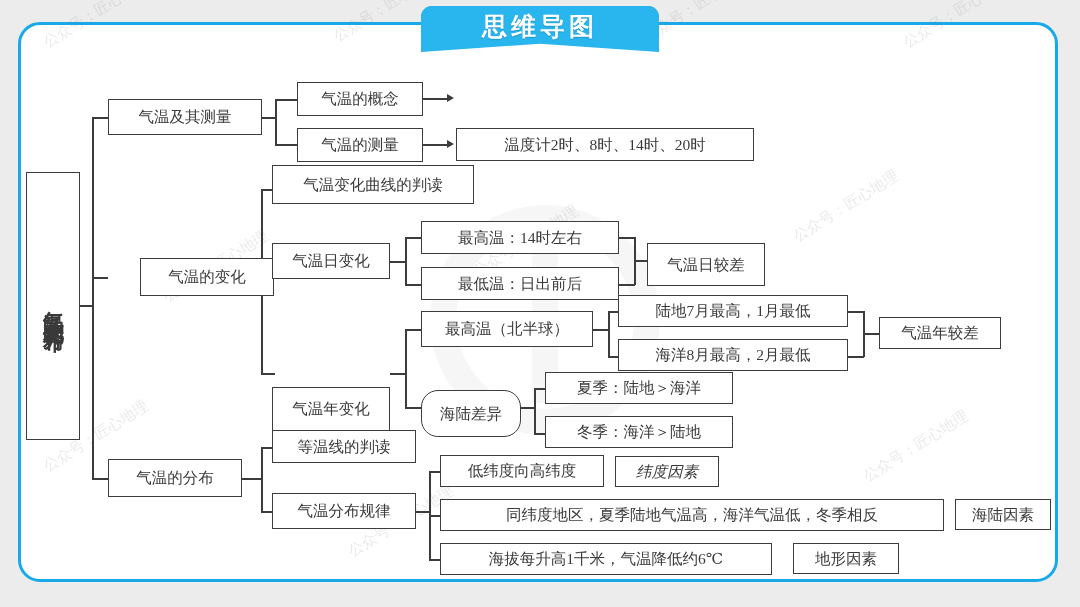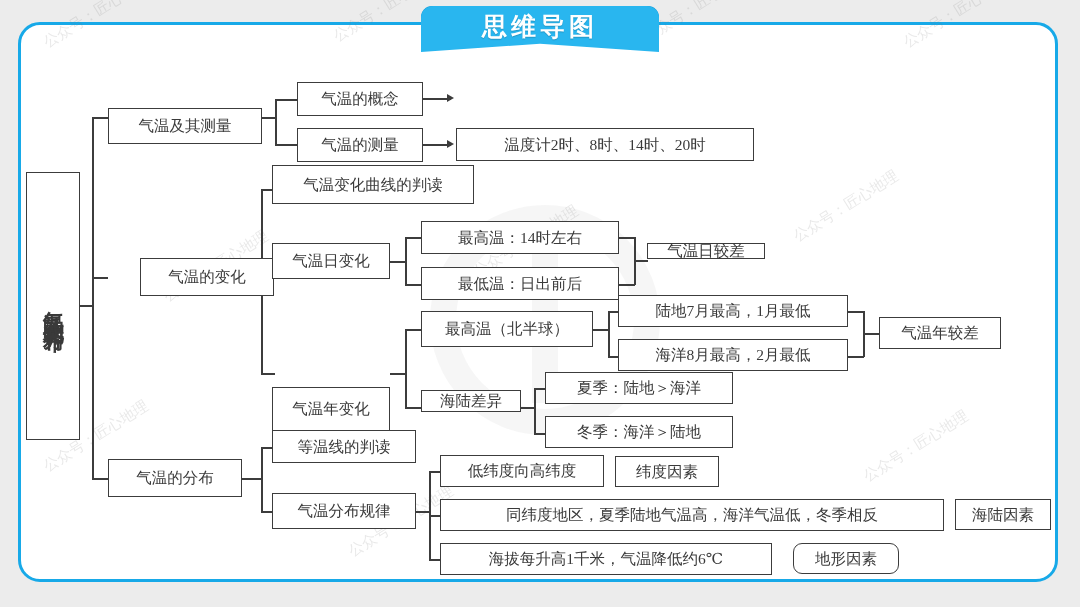--- a/index.html
+++ b/index.html
@@ -173,21 +173,21 @@
   </div>
 
   <div class="node root" style="left:26px; top:172px; width:54px; height:268px;">气温的变化和分布</div>
 
   <div class="ln lnh" style="left:80px; top:305px; width:13px;"></div>
   <div class="ln lnv" style="left:92px; top:117px; height:362px;"></div>
   <div class="ln lnh" style="left:92px; top:117px; width:16px;"></div>
   <div class="ln lnh" style="left:92px; top:277px; width:16px;"></div>
   <div class="ln lnh" style="left:92px; top:478px; width:16px;"></div>
 
-  <div class="node" style="left:108px; top:108px; width:154px; height:36px;">气温及其测量</div>
+  <div class="node" style="left:108px; top:99px; width:154px; height:36px;">气温及其测量</div>
 
   <div class="ln lnh" style="left:262px; top:117px; width:14px;"></div>
   <div class="ln lnv" style="left:275px; top:99px; height:46px;"></div>
   <div class="ln lnh" style="left:275px; top:99px; width:22px;"></div>
   <div class="ln lnh" style="left:275px; top:144px; width:22px;"></div>
 
   <div class="node" style="left:297px; top:82px; width:126px; height:34px;">气温的概念</div>
   <div class="node" style="left:297px; top:128px; width:126px; height:34px;">气温的测量</div>
 
   <div class="ln lnh" style="left:423px; top:98px; width:28px;"></div>
@@ -215,21 +215,21 @@
   <div class="ln lnh" style="left:405px; top:284px; width:17px;"></div>
 
   <div class="node" style="left:421px; top:221px; width:198px; height:33px;">最高温：14时左右</div>
   <div class="node" style="left:421px; top:267px; width:198px; height:33px;">最低温：日出前后</div>
 
   <div class="ln lnh" style="left:619px; top:237px; width:16px;"></div>
   <div class="ln lnh" style="left:619px; top:284px; width:16px;"></div>
   <div class="ln lnv" style="left:634px; top:237px; height:48px;"></div>
   <div class="ln lnh" style="left:634px; top:260px; width:14px;"></div>
 
-  <div class="node" style="left:647px; top:243px; width:118px; height:16px;">气温日较差</div>
+  <div class="node" style="left:647px; top:243px; width:118px; height:43px;">气温日较差</div>
 
   <div class="node" style="left:272px; top:355px; width:118px; height:44px;margin-top:32px;">气温年变化</div>
 
   <div class="ln lnh" style="left:390px; top:373px; width:16px;"></div>
   <div class="ln lnv" style="left:405px; top:329px; height:79px;"></div>
   <div class="ln lnh" style="left:405px; top:329px; width:17px;"></div>
   <div class="ln lnh" style="left:405px; top:407px; width:17px;"></div>
 
   <div class="node" style="left:421px; top:311px; width:172px; height:36px;">最高温（北半球）</div>
 
@@ -241,21 +241,21 @@
   <div class="node" style="left:618px; top:295px; width:230px; height:32px;">陆地7月最高，1月最低</div>
   <div class="node" style="left:618px; top:339px; width:230px; height:32px;">海洋8月最高，2月最低</div>
 
   <div class="ln lnh" style="left:848px; top:311px; width:16px;"></div>
   <div class="ln lnh" style="left:848px; top:356px; width:16px;"></div>
   <div class="ln lnv" style="left:863px; top:311px; height:46px;"></div>
   <div class="ln lnh" style="left:863px; top:333px; width:17px;"></div>
 
   <div class="node" style="left:879px; top:317px; width:122px; height:32px;">气温年较差</div>
 
-  <div class="node" style="left:421px; top:390px; width:100px; height:22px;">海陆差异</div>
+  <div class="node" style="left:421px; top:390px; width:100px; height:47px;border-radius:17px;">海陆差异</div>
 
   <div class="ln lnh" style="left:521px; top:407px; width:14px;"></div>
   <div class="ln lnv" style="left:534px; top:388px; height:46px;"></div>
   <div class="ln lnh" style="left:534px; top:388px; width:12px;"></div>
   <div class="ln lnh" style="left:534px; top:433px; width:12px;"></div>
 
   <div class="node" style="left:545px; top:372px; width:188px; height:32px;">夏季：陆地＞海洋</div>
   <div class="node" style="left:545px; top:416px; width:188px; height:32px;">冬季：海洋＞陆地</div>
 
   <div class="node" style="left:108px; top:459px; width:134px; height:38px;">气温的分布</div>
@@ -269,21 +269,21 @@
 
   <div class="node" style="left:272px; top:493px; width:144px; height:36px;">气温分布规律</div>
 
   <div class="ln lnh" style="left:416px; top:511px; width:14px;"></div>
   <div class="ln lnv" style="left:429px; top:471px; height:89px;"></div>
   <div class="ln lnh" style="left:429px; top:471px; width:12px;"></div>
   <div class="ln lnh" style="left:429px; top:515px; width:12px;"></div>
   <div class="ln lnh" style="left:429px; top:559px; width:12px;"></div>
 
   <div class="node" style="left:440px; top:455px; width:164px; height:32px;">低纬度向高纬度</div>
-  <div class="node" style="left:615px; top:456px; width:104px; height:31px;">纬度因素</div>
+  <div class="node" style="left:615px; top:456px; width:104px; height:31px;font-style:italic;">纬度因素</div>
 
   <div class="node" style="left:440px; top:499px; width:504px; height:32px;" style-fs="15">同纬度地区，夏季陆地气温高，海洋气温低，冬季相反</div>
   <div class="node" style="left:955px; top:499px; width:96px; height:31px;">海陆因素</div>
 
   <div class="node" style="left:440px; top:543px; width:332px; height:32px;">海拔每升高1千米，气温降低约6℃</div>
-  <div class="node" style="left:793px; top:543px; width:106px; height:31px;border-radius:9px;">地形因素</div>
+  <div class="node" style="left:793px; top:543px; width:106px; height:31px;">地形因素</div>
 
 </div>
 
 </body></html>

